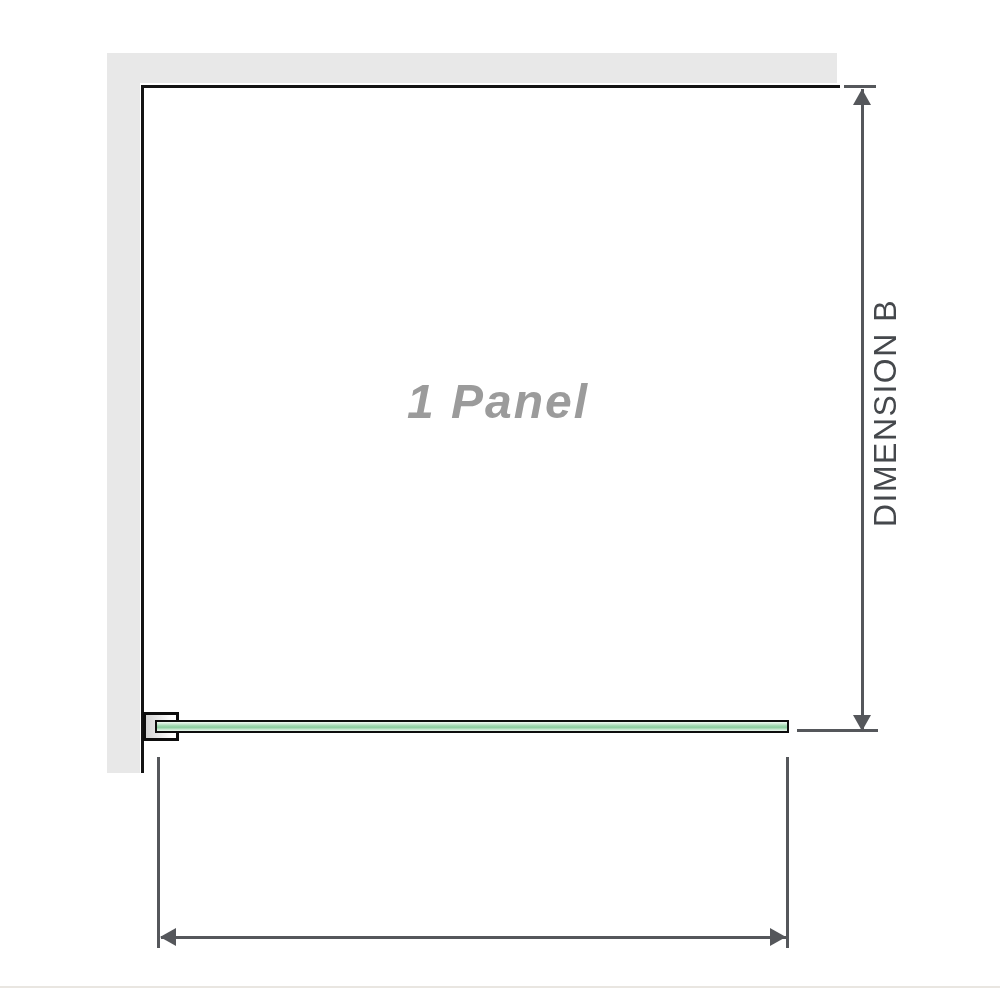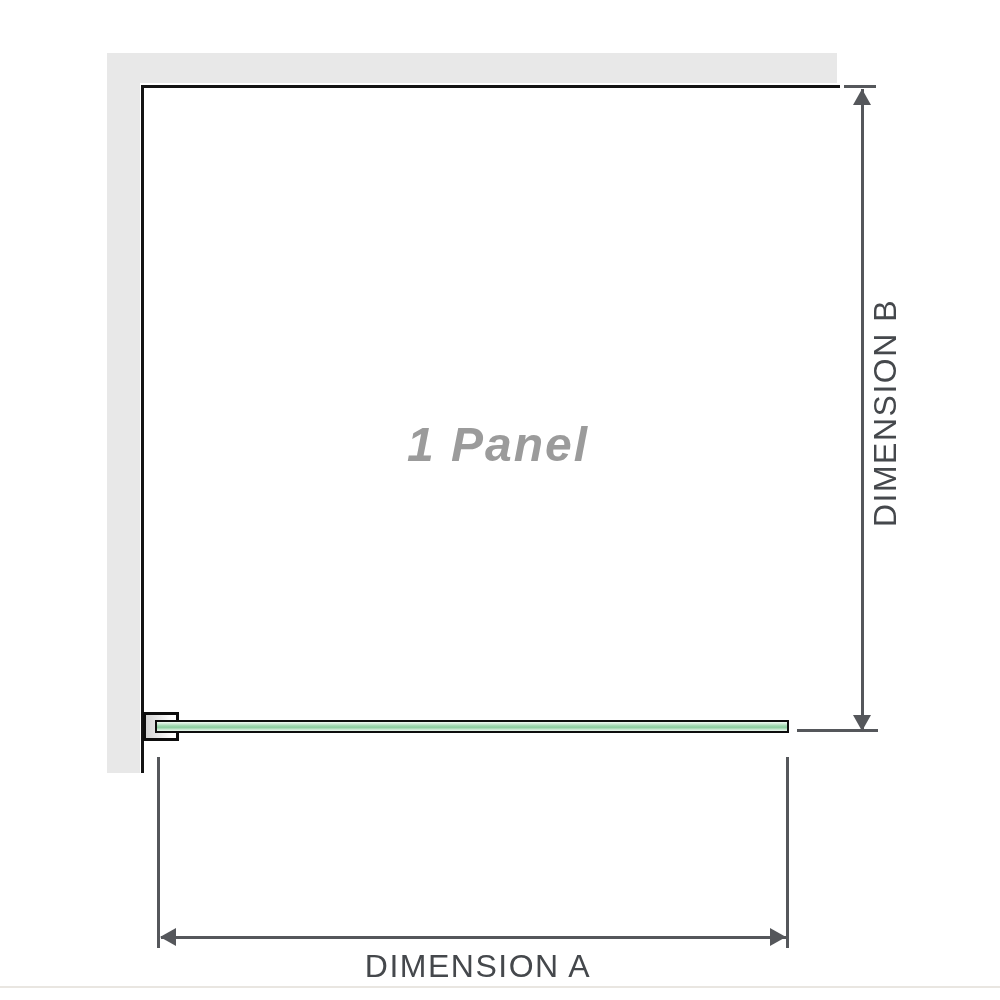--- a/index.html
+++ b/index.html
@@ -68,21 +68,21 @@
      border-left:16px solid var(--dimension-line);}
 
   
   .dim-label{position:absolute;color:var(--label-text);font-size:32px;
      letter-spacing:1.5px;font-weight:400;white-space:nowrap;z-index:7;}
   #dima-label{left:478px;top:966px;transform:translate(-50%,-50%);}
   #dimb-label{left:885px;top:413px;transform:translate(-50%,-50%) rotate(-90deg);}
 
   #panel-label{position:absolute;left:498px;top:401px;transform:translate(-50%,-50%);
      color:var(--panel-label-text);font-size:48px;font-style:italic;font-weight:600;
-     letter-spacing:2px;white-space:nowrap;z-index:7;margin-top:43px;}
+     letter-spacing:2px;white-space:nowrap;z-index:7;}
 
   
   #baseline-rule{position:absolute;left:0;top:986px;width:1000px;height:2px;
      background:var(--baseline-rule);z-index:1;}
 </style>
 </head>
 <body>
 
 <div id="stage">
 
@@ -99,19 +99,18 @@
   <div class="tri" id="dimb-arrow-up"></div>
   <div class="tri" id="dimb-arrow-down"></div>
   <div class="dim" id="dimb-tick-bottom"></div>
   <div class="dim-label" id="dimb-label">DIMENSION B</div>
 
   <div class="dim" id="dima-ext-left"></div>
   <div class="dim" id="dima-ext-right"></div>
   <div class="dim" id="dima-line"></div>
   <div class="tri" id="dima-arrow-left"></div>
   <div class="tri" id="dima-arrow-right"></div>
-  <div class="dim-label" id="dima-label">DIMENSION A</div>
 
   <div id="panel-label">1 Panel</div>
 
   <div id="baseline-rule"></div>
 
 </div>
 
 </body></html>

